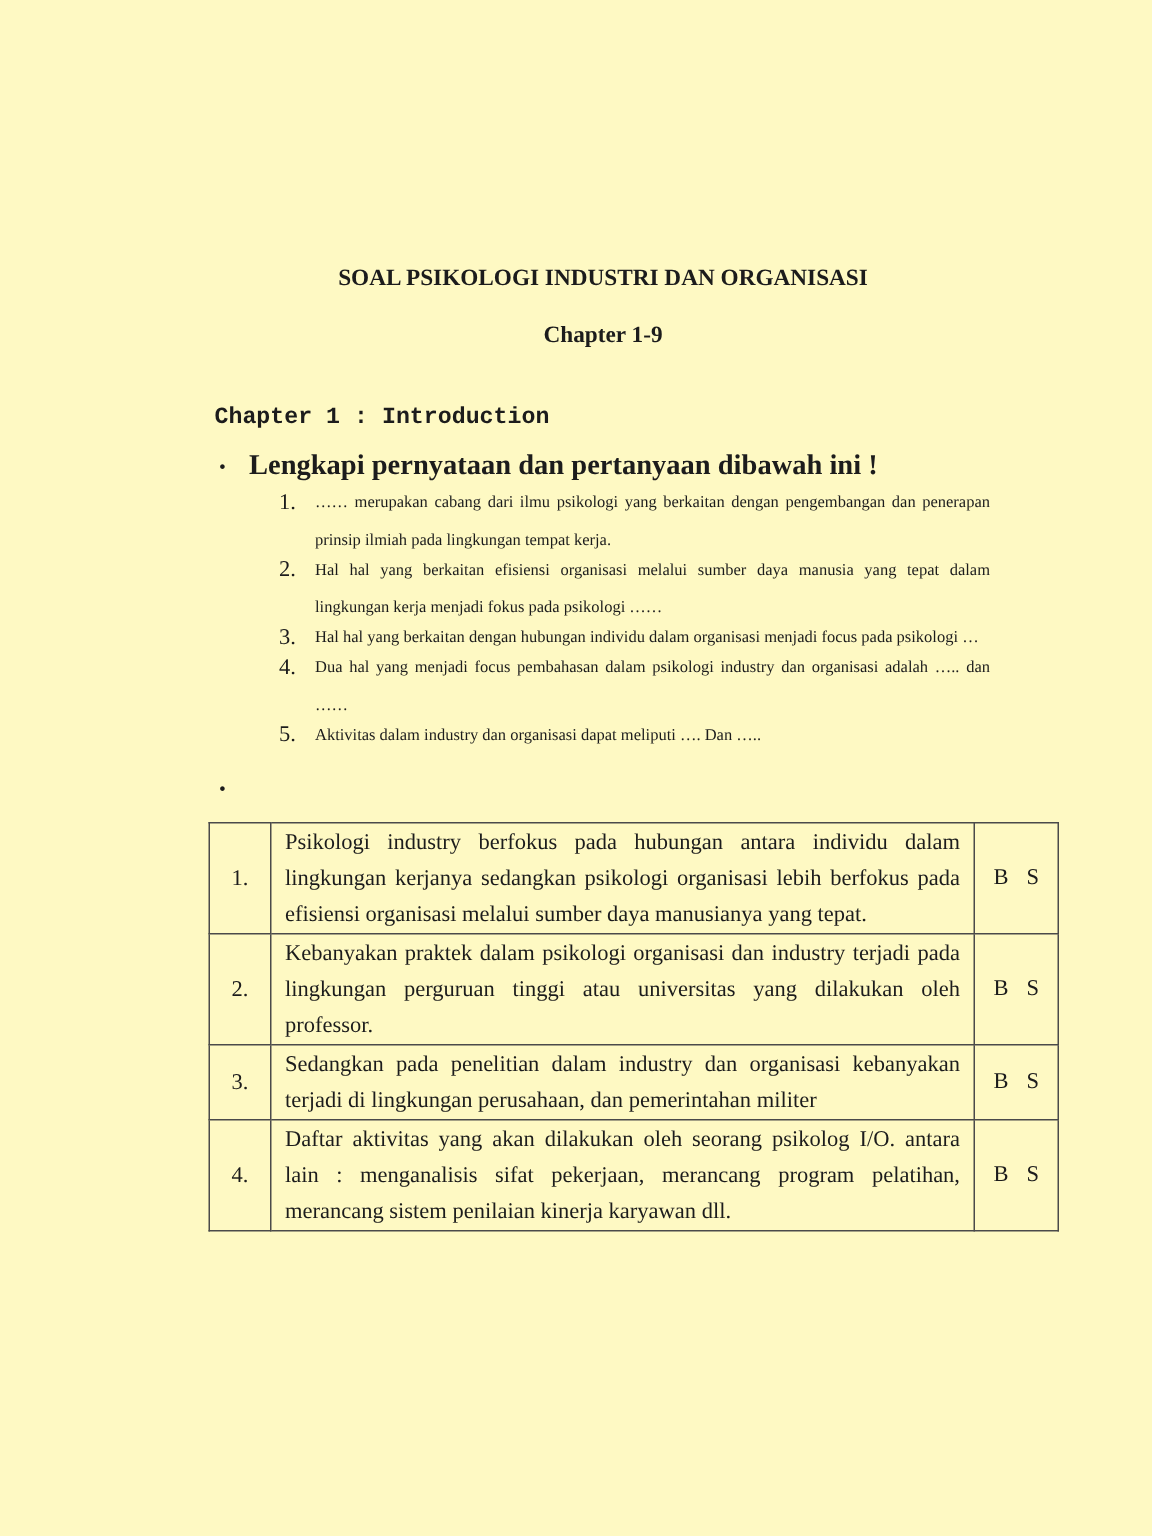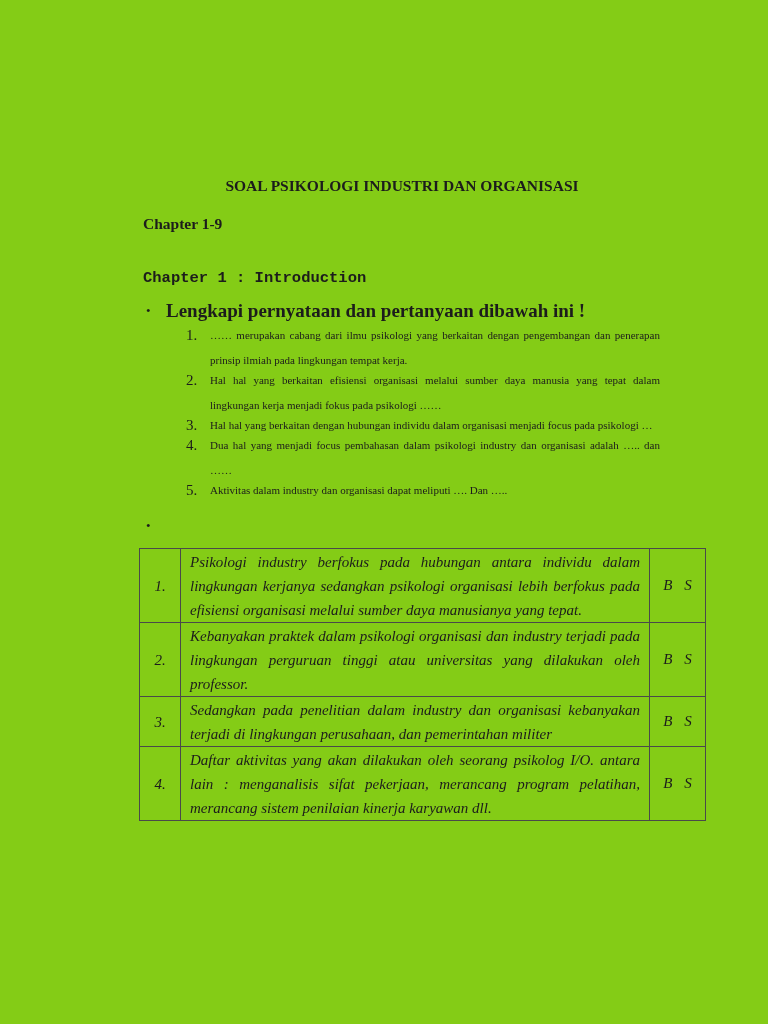--- a/index.html
+++ b/index.html
@@ -3,30 +3,30 @@
 <meta charset="utf-8">
 <style>
   html,body { margin:0; padding:0; }
   body {
     width:768px; height:1024px;
     background:#ffffff;
     font-family:"Liberation Serif","DejaVu Serif",serif;
     color:#1c1c1c;
     -webkit-font-smoothing:antialiased;
   }
-  .page { position:relative; width:768px; height:1024px; overflow:hidden; background:#84cc16; }
+  .page { position:relative; width:768px; height:1024px; overflow:hidden; background:#fef9c3; }
   .doc  { position:absolute; left:143px; top:0; width:545px; }
 
   .title {
     margin-top:176px; width:518px;
     text-align:center; font-weight:bold; font-size:15.5px; line-height:20px;
   }
   .subtitle {
     margin-top:18px; width:518px;
-    text-align:left; font-weight:bold; font-size:15.5px; line-height:20px;
+    text-align:center; font-weight:bold; font-size:15.5px; line-height:20px;
   }
   .section-heading {
     margin-top:32px;
     font-weight:bold; font-size:15.5px; line-height:25px;font-family:Liberation Mono, monospace;
   }
 
   .bullet-row { display:flex; align-items:flex-start; }
   .bullet-glyph { width:20px; margin-left:3px; flex:0 0 auto; font-size:13px; line-height:25px; }
   .part1-heading { margin-top:7px; }
   .part1-heading .bullet-text { font-weight:bold; font-size:19px; line-height:25px; }
@@ -37,21 +37,21 @@
   .qlist { margin:0; padding:0; list-style:none; }
   .qitem { display:flex; }
   .qitem + .qitem { margin-top:-5px; }
   .qnum  { flex:0 0 auto; width:24px; margin-left:43px; font-size:15px; line-height:25px; }
   .qtext { width:450px; font-size:11px; line-height:25px; text-align:justify; }
 
   .tf-table {
     margin-top:8px; margin-left:-4px;
     border-collapse:collapse; table-layout:fixed; width:545px;
   }
-  .tf-table td { border:1px solid #4a4a4a; font-size:15px;font-style:italic; }
+  .tf-table td { border:1px solid #4a4a4a; font-size:15px; }
   .tf-table td.no   { width:38px; text-align:center; vertical-align:middle; line-height:20px; }
   .tf-table td.stmt { width:450px; text-align:justify; vertical-align:top; padding:1px 9px 0 9px; line-height:24px; }
   .tf-table td.bs   { width:53px; text-align:center; vertical-align:middle; }
   .tf-table td.bs span { display:inline-block; }
   .tf-table td.bs .opt-b { margin-right:12px; }
   tr.r0 { height:73px; }
   tr.r1 { height:73px; }
   tr.r2 { height:46px; }
   tr.r3 { height:74px; }
 </style>

